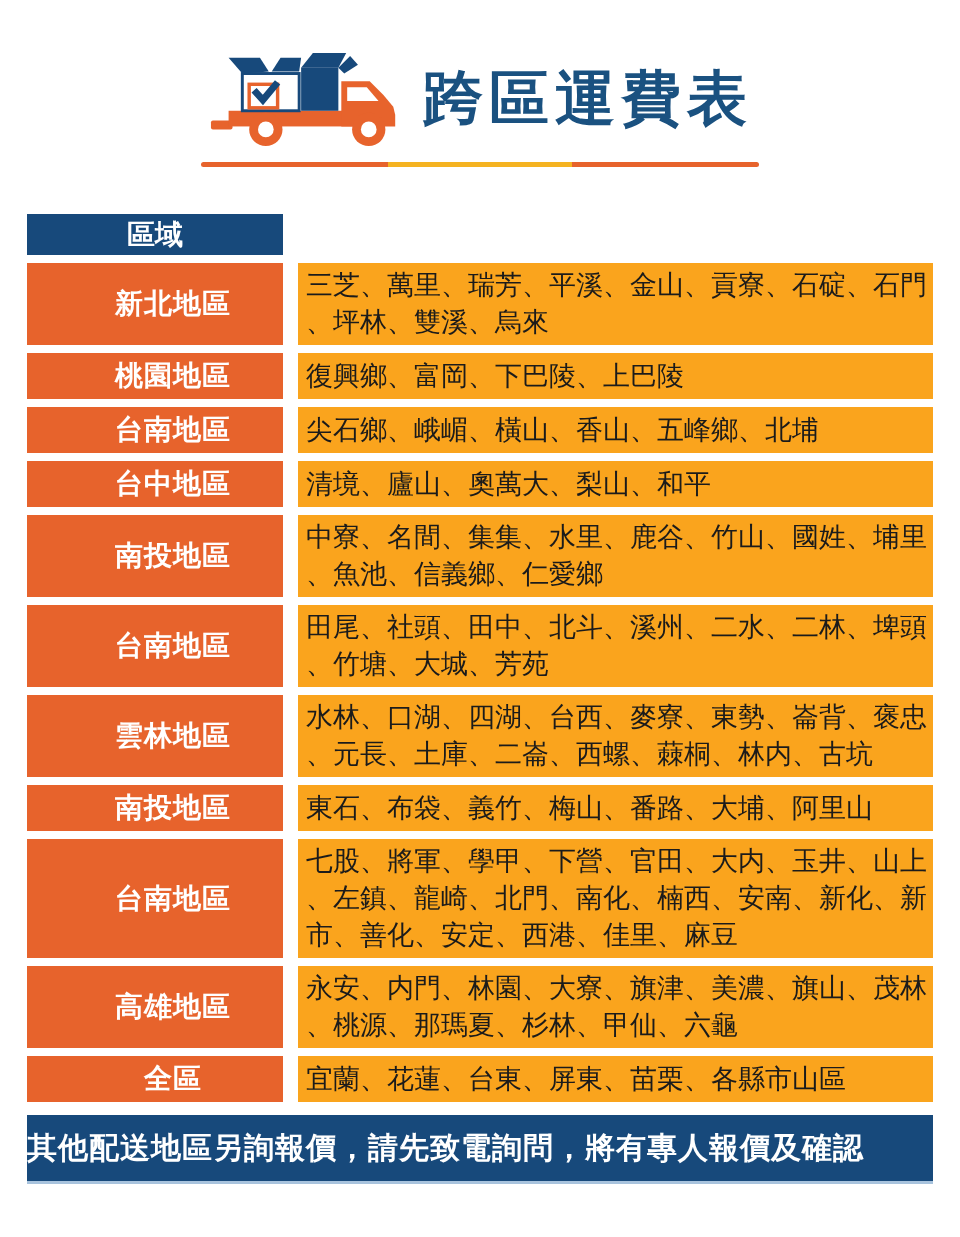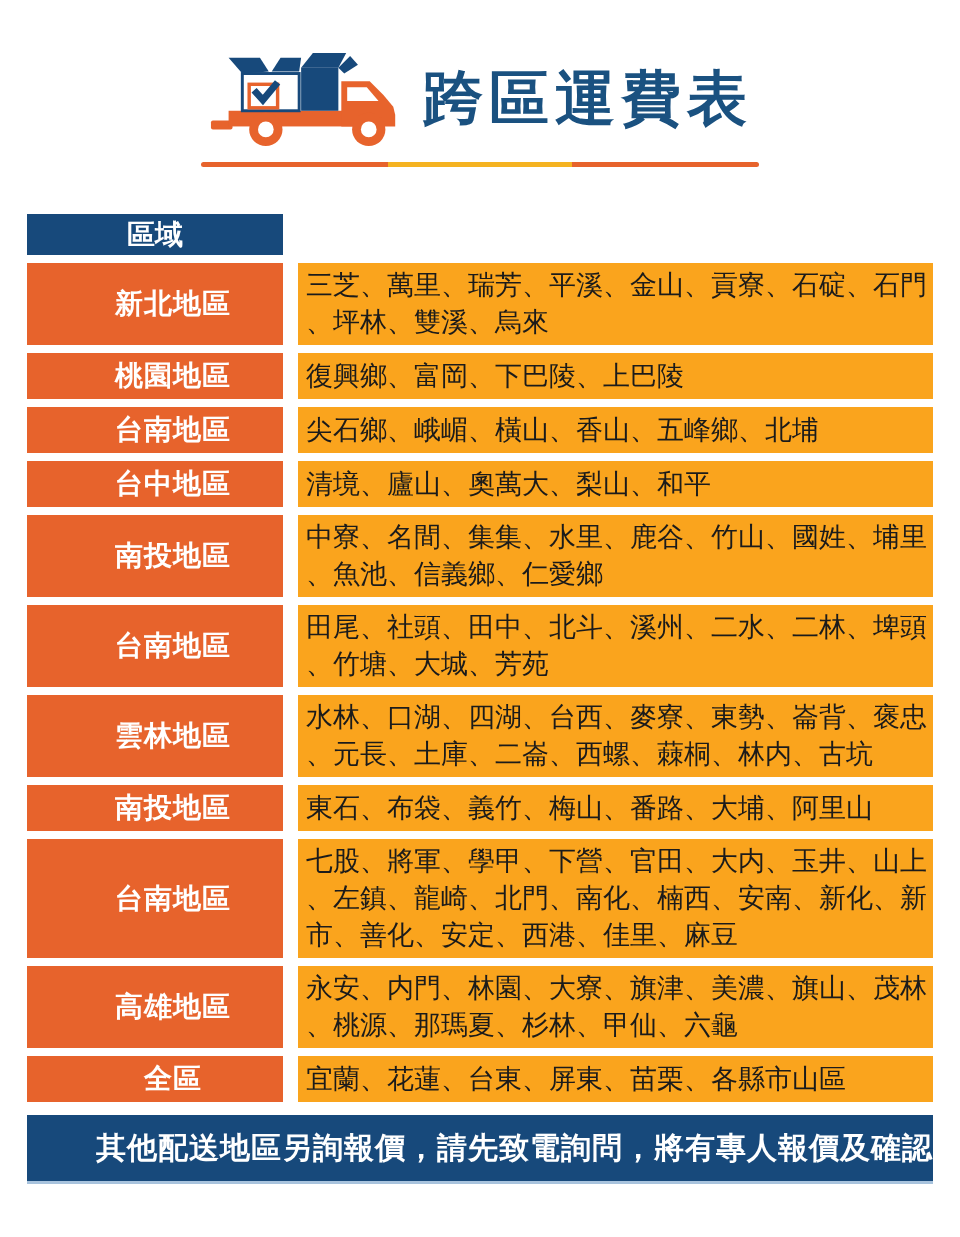--- a/index.html
+++ b/index.html
@@ -51,21 +51,21 @@
     padding-left:36px;
   }
   .cell-region{
     background:var(--amber);color:var(--region-text);
     font-weight:normal;font-size:27px;line-height:37px;
     padding:4px 2px 4px 8px;display:flex;align-items:center;
     word-break:break-all;line-break:anywhere;
   }
   .footer{
     margin:13px 27px 0;background:var(--navy);color:#fff;
-    font-weight:bold;font-size:30px;text-align:right;
+    font-weight:bold;font-size:30px;text-align:left;
     padding:13px 0 12px;letter-spacing:1px;
     border-bottom:3px solid var(--footer-edge);
   }
 </style>
 </head>
 <body>
 
 <div class="header">
   <div class="truck-icon">
     <svg viewBox="0 0 200 100" xmlns="http://www.w3.org/2000/svg">

